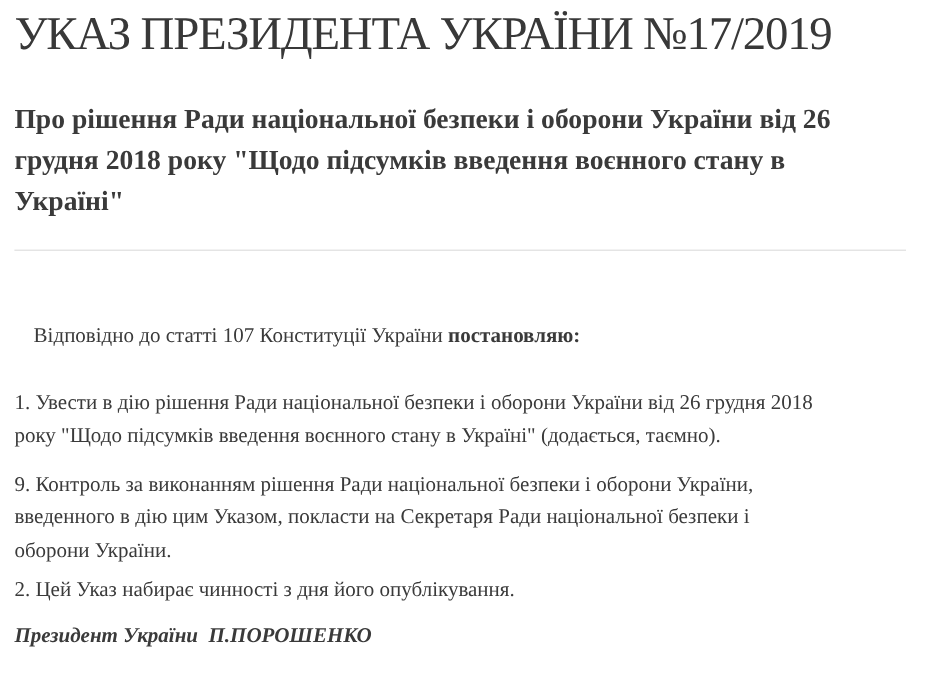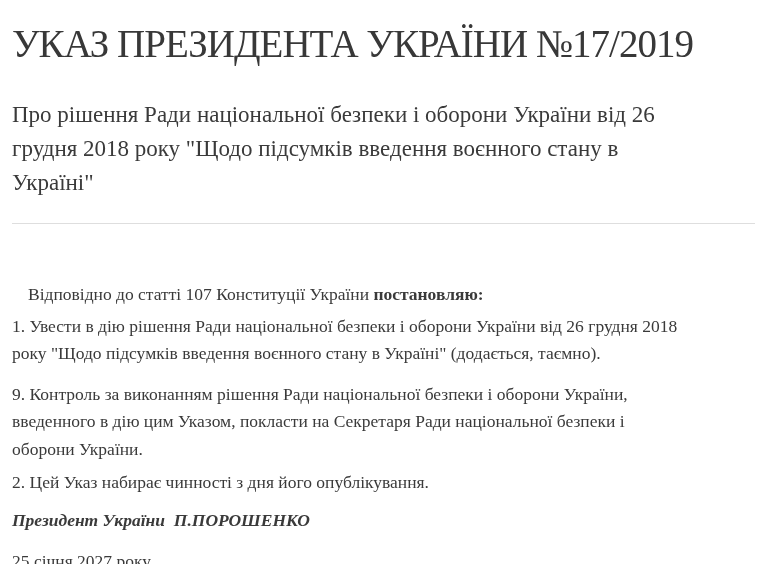--- a/index.html
+++ b/index.html
@@ -5,59 +5,59 @@
   html, body {
     margin: 0;
     padding: 0;
     background: #ffffff;
   }
   .page {
     position: relative;
     width: 773px;
     height: 564px;
     box-sizing: border-box;
-    padding: 20px 18px 0 12px;
+    padding: 5px 18px 0 12px;
     background: #ffffff;
     font-family: "Liberation Serif", serif;
     color: #3a3a3a;
     overflow: hidden;
   }
   .doc-title {
     margin: 0;
     font-size: 39px;
     font-weight: normal;
     letter-spacing: -1px;
     line-height: 48px;
     white-space: nowrap;
     color: #383838;
   }
   .doc-subtitle {
     margin: 30px 0 0 0;
     font-size: 23px;
-    font-weight: normal;
+    font-weight: bold;
     line-height: 34px;
     white-space: pre-wrap;
     color: #3a3a3a;
   }
   .divider {
     border: none;
     border-top: 1px solid #dedede;
     height: 0;
     margin: 23px 0 0 0;
   }
   .body-text p {
     font-size: 17.5px;
     line-height: 27.5px;
     white-space: pre-wrap;
     color: #3a3a3a;
   }
   .intro {
     margin: 57px 0 0 16px;
   }
-  .para-1 { margin: 4px 0 0 0; }
+  .para-1 { margin: 28px 0 0 0; }
   .para-2 { margin: 13px 0 0 0; }
   .para-3 { margin: 6px 0 0 0; }
   .signature {
     margin: 10px 0 0 0;
     font-weight: bold;
     font-style: italic;
   }
   .doc-date {
     margin: 14px 0 0 0;
   }

